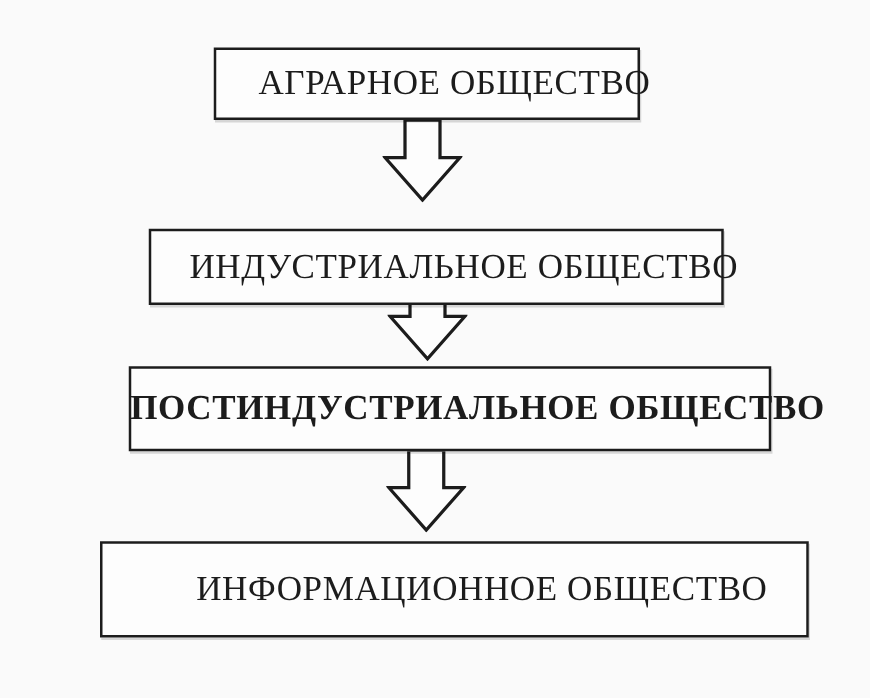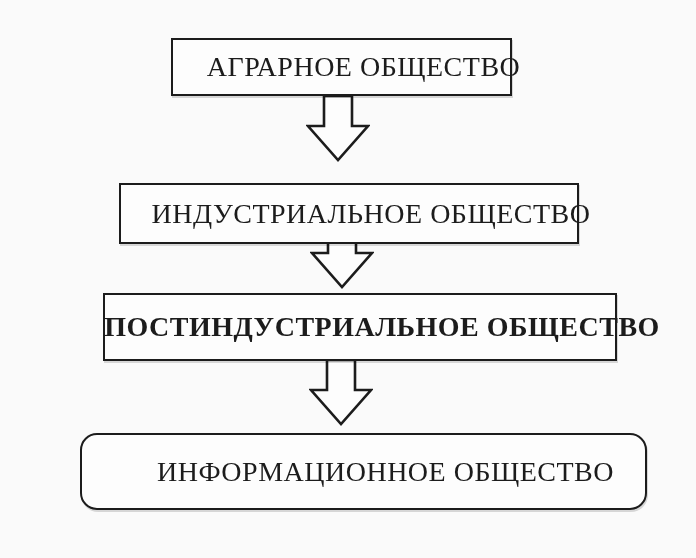--- a/index.html
+++ b/index.html
@@ -33,21 +33,21 @@
     color:var(--text);
     font-size:28px;
     letter-spacing:0.5px;
     white-space:nowrap;
     z-index:2;
     padding-left:44px;
   }
   .box-1{left:171px;top:38px;width:341px;height:58px;}
   .box-2{left:119px;top:163px;width:460px;height:61px;margin-top:20px;}
   .box-3{left:103px;top:293px;width:514px;height:68px;font-weight:bold;}
-  .box-4{left:80px;top:433px;width:567px;height:77px;border-radius:17px;}
+  .box-4{left:80px;top:433px;width:567px;height:77px;}
   .arrow{
     position:absolute;
     width:64px;height:68px;
     z-index:1;
   }
   .arrow-1{left:306px;top:94px;}
   .arrow-2{left:310px;top:221px;}
   .arrow-3{left:309px;top:358px;}
   .arrow svg{display:block;width:100%;height:100%;}
   .arrow polygon{

